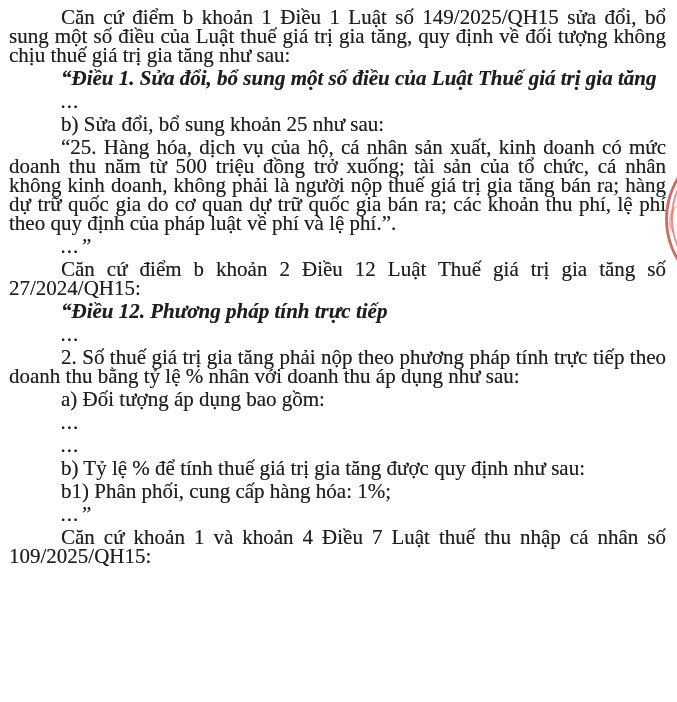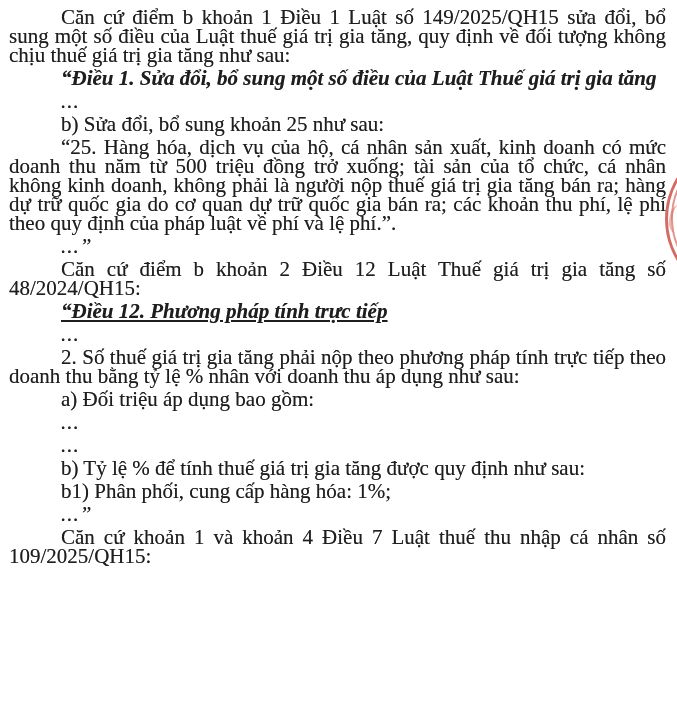--- a/index.html
+++ b/index.html
@@ -20,21 +20,21 @@
     line-height:19px;
     text-indent:52px;
     text-align:justify;
     text-shadow:0 0 0.4px rgba(20,20,20,0.55);
   }
   .quote{}
   .ellipsis{font-style:italic;text-align:left;letter-spacing:1px;}
   .heading{font-style:italic;font-weight:700;}
   .mt8{margin-top:8px;}
   .mt10{margin-top:10px;}
-  .mt16{margin-top:16px;text-decoration:underline;}
+  .mt16{margin-top:16px;}
   
   .stamp{position:absolute;top:0;left:0;width:677px;height:702px;pointer-events:none;}
   .stamp .ring{position:absolute;border-radius:50%;border-style:solid;background:transparent;}
   .ring-outer{
     left:665px;top:140px;width:152px;height:152px;
     border-width:3px;border-color:rgba(199,66,56,0.78);
   }
   .ring-inner{
     left:671px;top:146px;width:140px;height:140px;
     border-width:2px;border-color:rgba(199,66,56,0.55);
@@ -49,25 +49,25 @@
 </head>
 <body>
 
 <div class="doc">
   <p>Căn cứ điểm b khoản 1 Điều 1 Luật số 149/2025/QH15 sửa đổi, bổ sung một số điều của Luật thuế giá trị gia tăng, quy định về đối tượng không chịu thuế giá trị gia tăng như sau:</p>
   <p class="heading mt8">“Điều 1. Sửa đổi, bổ sung một số điều của Luật Thuế giá trị gia tăng</p>
   <p class="ellipsis mt8">...</p>
   <p class="quote">b) Sửa đổi, bổ sung khoản 25 như sau:</p>
   <p class="quote">“25. Hàng hóa, dịch vụ của hộ, cá nhân sản xuất, kinh doanh có mức doanh thu năm từ 500 triệu đồng trở xuống; tài sản của tổ chức, cá nhân không kinh doanh, không phải là người nộp thuế giá trị gia tăng bán ra; hàng dự trữ quốc gia do cơ quan dự trữ quốc gia bán ra; các khoản thu phí, lệ phí theo quy định của pháp luật về phí và lệ phí.”.</p>
   <p class="ellipsis mt10">...”</p>
-  <p class="mt8">Căn cứ điểm b khoản 2 Điều 12 Luật Thuế giá trị gia tăng số 48/2024/QH15:</p>
+  <p class="mt8">Căn cứ điểm b khoản 2 Điều 12 Luật Thuế giá trị gia tăng số 27/2024/QH15:</p>
   <p class="heading mt16">“Điều 12. Phương pháp tính trực tiếp</p>
   <p class="ellipsis mt8">...</p>
   <p class="quote">2. Số thuế giá trị gia tăng phải nộp theo phương pháp tính trực tiếp theo doanh thu bằng tỷ lệ % nhân với doanh thu áp dụng như sau:</p>
-  <p class="quote">a) Đối triệu áp dụng bao gồm:</p>
+  <p class="quote">a) Đối tượng áp dụng bao gồm:</p>
   <p class="ellipsis">...</p>
   <p class="ellipsis">...</p>
   <p class="quote">b) Tỷ lệ % để tính thuế giá trị gia tăng được quy định như sau:</p>
   <p class="quote">b1) Phân phối, cung cấp hàng hóa: 1%;</p>
   <p class="ellipsis">...”</p>
   <p>Căn cứ khoản 1 và khoản 4 Điều 7 Luật thuế thu nhập cá nhân số 109/2025/QH15:</p>
 </div>
 
 <div class="stamp">
   <div class="ring ring-outer"></div>

